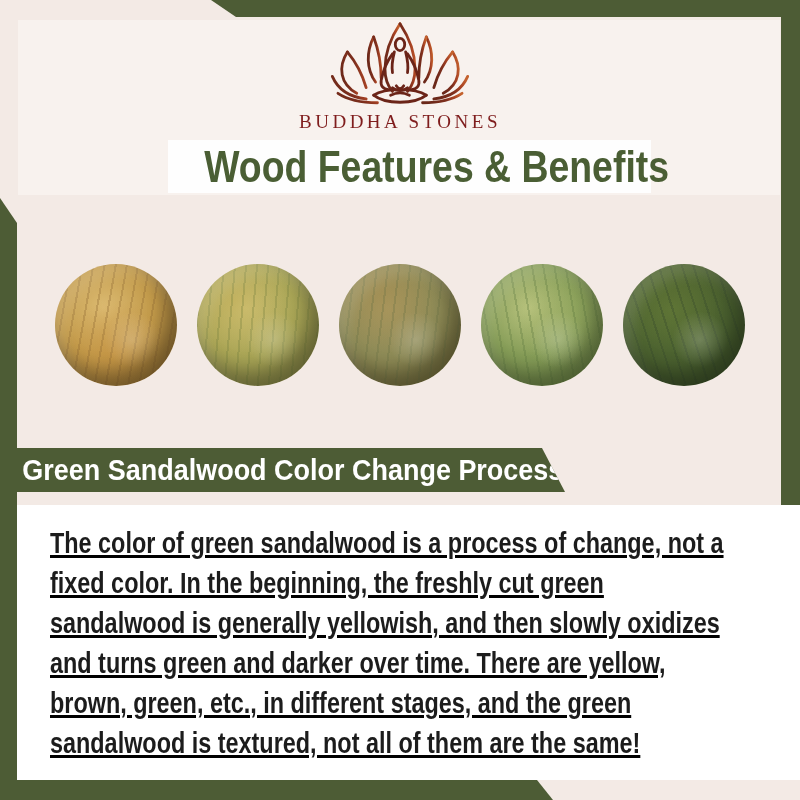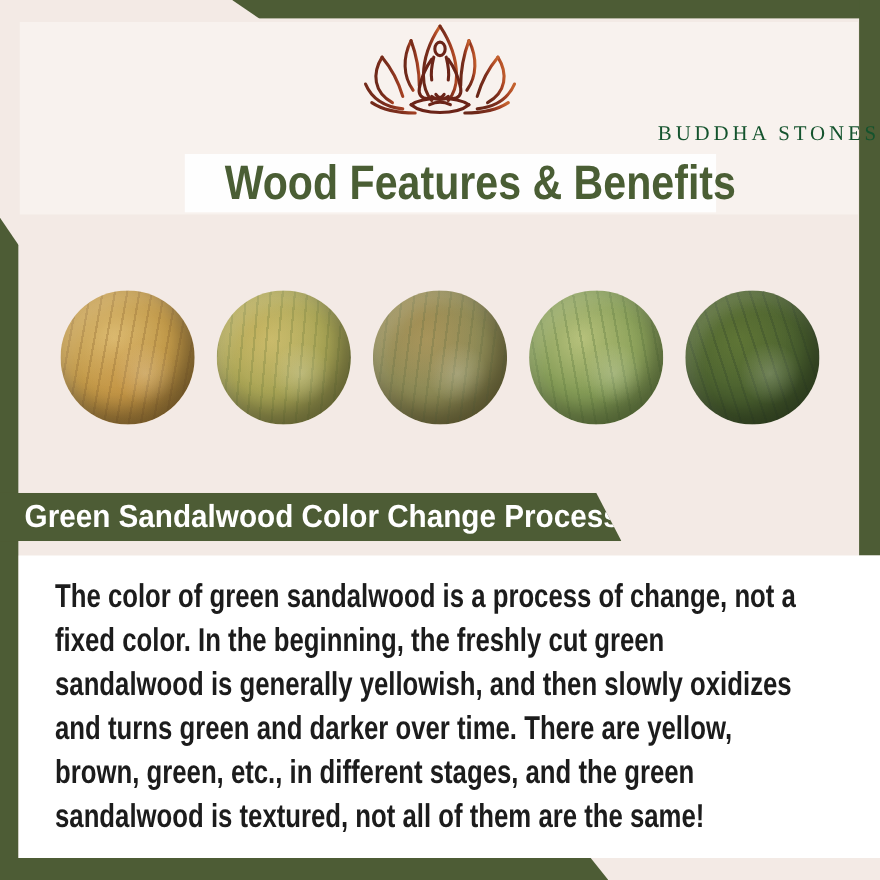--- a/index.html
+++ b/index.html
@@ -13,39 +13,39 @@
   .green{background:var(--green,#4d5c35);}
   #frame-top{left:211px;top:0;width:589px;height:17px;
     clip-path:polygon(0 0,100% 0,100% 100%,25px 100%);}
   #frame-right{left:781px;top:0;width:19px;height:505px;}
   #frame-left{left:0;top:198px;width:17px;height:602px;
     clip-path:polygon(0 0,100% 25px,100% 100%,0 100%);}
   #frame-bottom{left:0;top:780px;width:553px;height:20px;
     clip-path:polygon(0 0,537px 0,100% 100%,0 100%);}
   
   #header-card{left:18px;top:20px;width:762px;height:175px;background:var(--card,#f8f2ee);}
-  #brand-name{left:0;top:111px;width:800px;text-align:right;
+  #brand-name{left:0;top:111px;width:800px;text-align:center;
     font-family:"Liberation Serif",serif;font-size:19px;letter-spacing:3.5px;
-    color:#14532d;font-weight:400;}
+    color:#7f1d1d;font-weight:400;}
   #title-plate{left:168px;top:140px;width:483px;height:53px;background:#fefefe;}
   #page-title{width:100%;height:53px;line-height:53px;text-align:center;white-space:nowrap;
     font-size:44px;font-weight:700;color:var(--title-green,#4a5e34);
     transform:scaleX(.85);transform-origin:50% 50%;}
   
   .bead{position:absolute;top:264px;width:122px;height:122px;border-radius:50%;
     box-shadow:inset -10px -14px 18px rgba(0,0,0,.28), inset 8px 10px 14px rgba(255,255,255,.15);}
   
   #section-banner{left:0;top:448px;width:565px;height:44px;background:var(--green,#4d5c35);
     clip-path:polygon(0 0,542px 0,100% 100%,0 100%);}
   #section-banner-label{display:block;padding-left:24px;line-height:44px;white-space:nowrap;
     font-size:29px;font-weight:700;color:#ffffff;
     transform:scaleX(.93);transform-origin:0 50%;}
   
   #description-panel{left:17px;top:505px;width:783px;height:275px;background:#ffffff;
-    padding:18px 0 0 33px;box-sizing:border-box;}
+    padding:18px 0 0 33px;box-sizing:border-box;text-decoration:underline;}
   .description-line{white-space:nowrap;line-height:40px;font-size:30px;font-weight:700;
     color:var(--ink,#1c1c1c);transform:scaleX(.78);transform-origin:0 50%;}
 </style>
 </head>
 <body style="--green: #4d5c35; --cream: #f3eae5; --card: #f8f2ee; --title-green: #4a5e34; --ink: #1c1c1c;">
 
 <div class="abs green" id="frame-top"></div>
 <div class="abs green" id="frame-right"></div>
 <div class="abs green" id="frame-left"></div>
 <div class="abs green" id="frame-bottom"></div>

